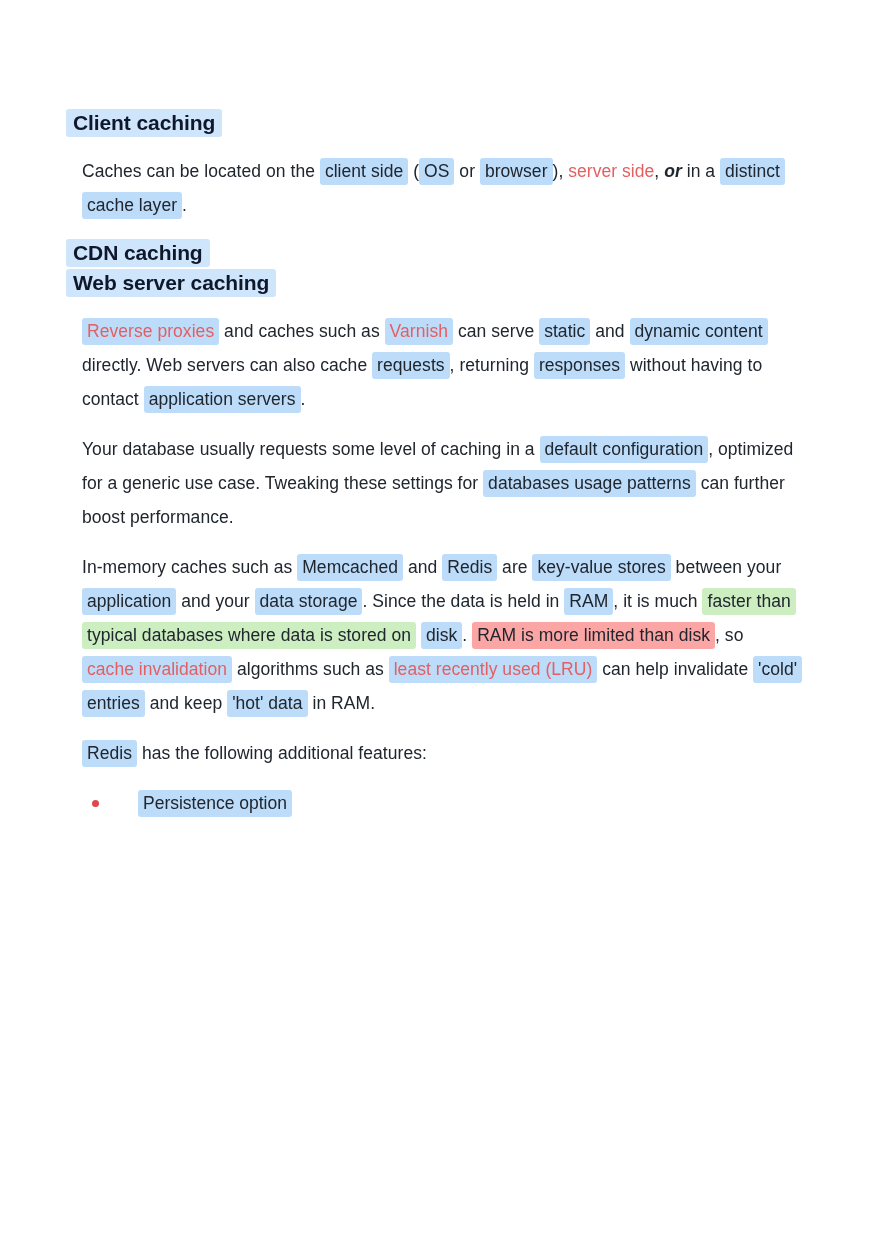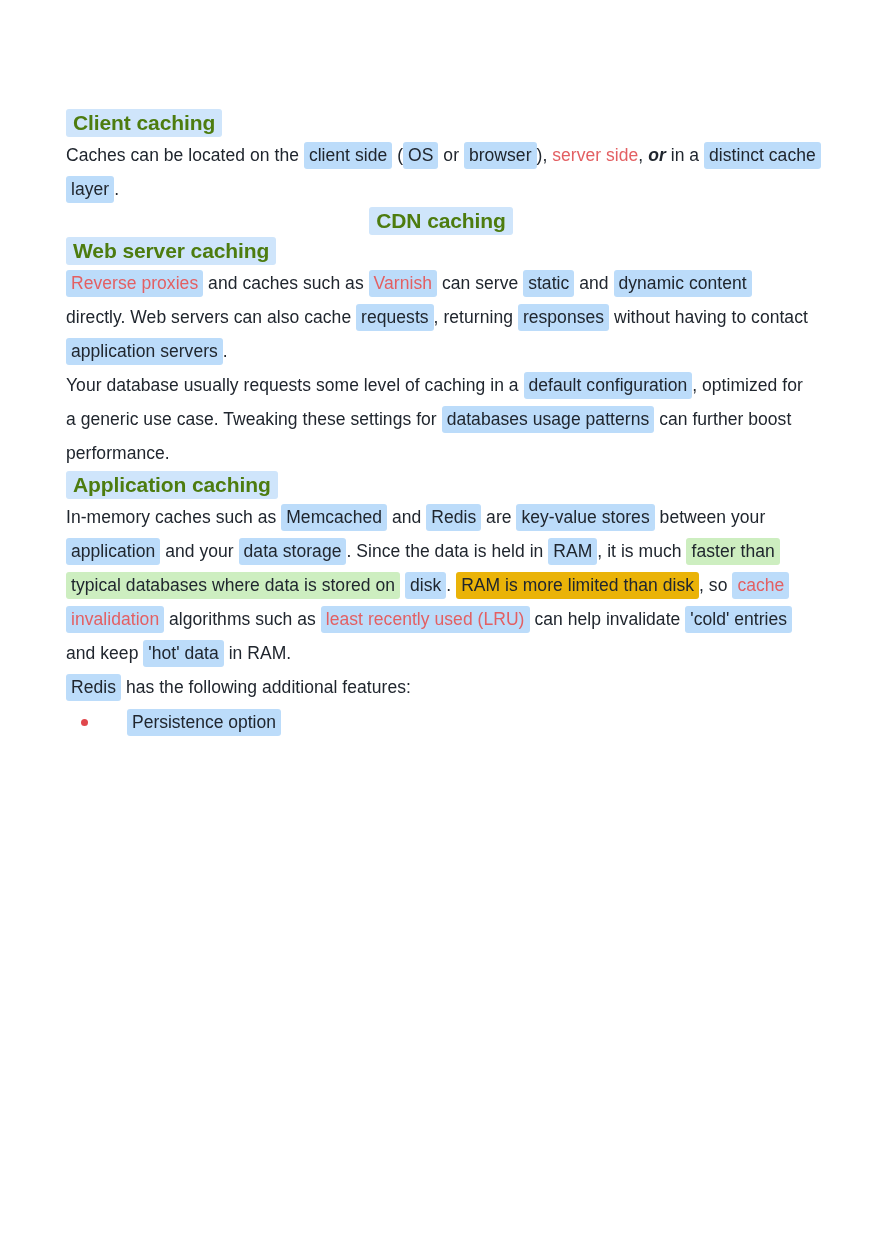--- a/index.html
+++ b/index.html
@@ -28,43 +28,43 @@
   .doc {
     width: 750px;
   }
 
   h2.section-heading {
     margin: 0;
     padding: 0;
     font-size: 21px;
     font-weight: bold;
     line-height: 30px;
-    color: #4d7c0f;
+    color: #0f172a;
     letter-spacing: -0.1px;
   }
   h2.section-heading .hl-head {
     background: #cfe5fb;
     padding: 2px 7px 3px 7px;
     border-radius: 3px;
     box-decoration-break: clone;
     -webkit-box-decoration-break: clone;
   }
 
   p.body-text {
-    margin: 0;
+    margin: 16px;
     font-size: 17.5px;
     line-height: 34px;
     color: #20262e;
     letter-spacing: 0.05px;
   }
 
   
   .blk-client-head { margin-bottom: 17px; }
   .blk-client-body { margin-bottom: 46px; }
-  .blk-cdn-head    { margin-bottom: 16px; text-align: center; }
+  .blk-cdn-head    { margin-bottom: 16px; }
   .blk-cdn-body    { margin-bottom: 47px; }
   .blk-web-head    { margin-bottom: 17px; }
   .blk-web-body    { margin-bottom: 46px; }
   .blk-db-head     { margin-bottom: 17px; }
   .blk-db-body     { margin-bottom: 46px; }
   .blk-app-head    { margin-bottom: 17px; }
   .blk-app-body    { margin-bottom: 34px; }
   .blk-redis-intro { margin-bottom: 4px; }
 
   
@@ -76,34 +76,34 @@
     -webkit-box-decoration-break: clone;
   }
   .hl-green {
     background: #cdeec0;
     padding: 3px 5px 4px 5px;
     border-radius: 3px;
     box-decoration-break: clone;
     -webkit-box-decoration-break: clone;
   }
   .hl-yellow {
-    background: #eab308;
+    background: #fca5a5;
     padding: 3px 5px 4px 5px;
     border-radius: 3px;
     box-decoration-break: clone;
     -webkit-box-decoration-break: clone;
   }
 
   .txt-red { color: #e35f62; }
   .em-bold-italic { font-weight: bold; font-style: italic; }
 
   
   ul.feature-list {
     list-style: none;
-    margin: 1px;
+    margin: 12px;
     padding: 0 0 0 14px;
     font-size: 17.5px;
     line-height: 34px;
   }
   ul.feature-list li {
     position: relative;
     padding-left: 46px;
     margin: 0;
     color: #20262e;
   }
@@ -132,23 +132,20 @@
       <span class="hl-head">CDN caching</span>
     </h2>
 
     <h2 class="section-heading blk-web-head">
       <span class="hl-head">Web server caching</span>
     </h2>
     <p class="body-text blk-web-body"><span class="hl-blue txt-red">Reverse proxies</span><span> and caches such as </span><span class="hl-blue txt-red">Varnish</span><span> can serve </span><span class="hl-blue">static</span><span> and </span><span class="hl-blue">dynamic content</span><span> directly. Web servers can also cache </span><span class="hl-blue">requests</span><span>, returning </span><span class="hl-blue">responses</span><span> without having to contact </span><span class="hl-blue">application servers</span><span>.</span></p>
 
     <p class="body-text blk-db-body"><span>Your database usually requests some level of caching in a </span><span class="hl-blue">default configuration</span><span>, optimized for a generic use case. Tweaking these settings for </span><span class="hl-blue">databases usage patterns</span><span> can further boost performance.</span></p>
 
-    <h2 class="section-heading blk-app-head">
-      <span class="hl-head">Application caching</span>
-    </h2>
     <p class="body-text blk-app-body"><span>In-memory caches such as </span><span class="hl-blue">Memcached</span><span> and </span><span class="hl-blue">Redis</span><span> are </span><span class="hl-blue">key-value stores</span><span> between your </span><span class="hl-blue">application</span><span> and your </span><span class="hl-blue">data storage</span><span>. Since the data is held in </span><span class="hl-blue">RAM</span><span>, it is much </span><span class="hl-green">faster than typical databases where data is stored on</span><span> </span><span class="hl-blue">disk</span><span>. </span><span class="hl-yellow">RAM is more limited than disk</span><span>, so </span><span class="hl-blue txt-red">cache invalidation</span><span> algorithms such as </span><span class="hl-blue txt-red">least recently used (LRU)</span><span> can help invalidate </span><span class="hl-blue">'cold' entries</span><span> and keep </span><span class="hl-blue">'hot' data</span><span> in RAM.</span></p>
 
     <p class="body-text blk-redis-intro"><span class="hl-blue">Redis</span><span> has the following additional features:</span></p>
 
     <ul class="feature-list">
       <li>
         <span class="bullet-dot"></span><span class="hl-blue">Persistence option</span>
       </li>
     </ul>
 

